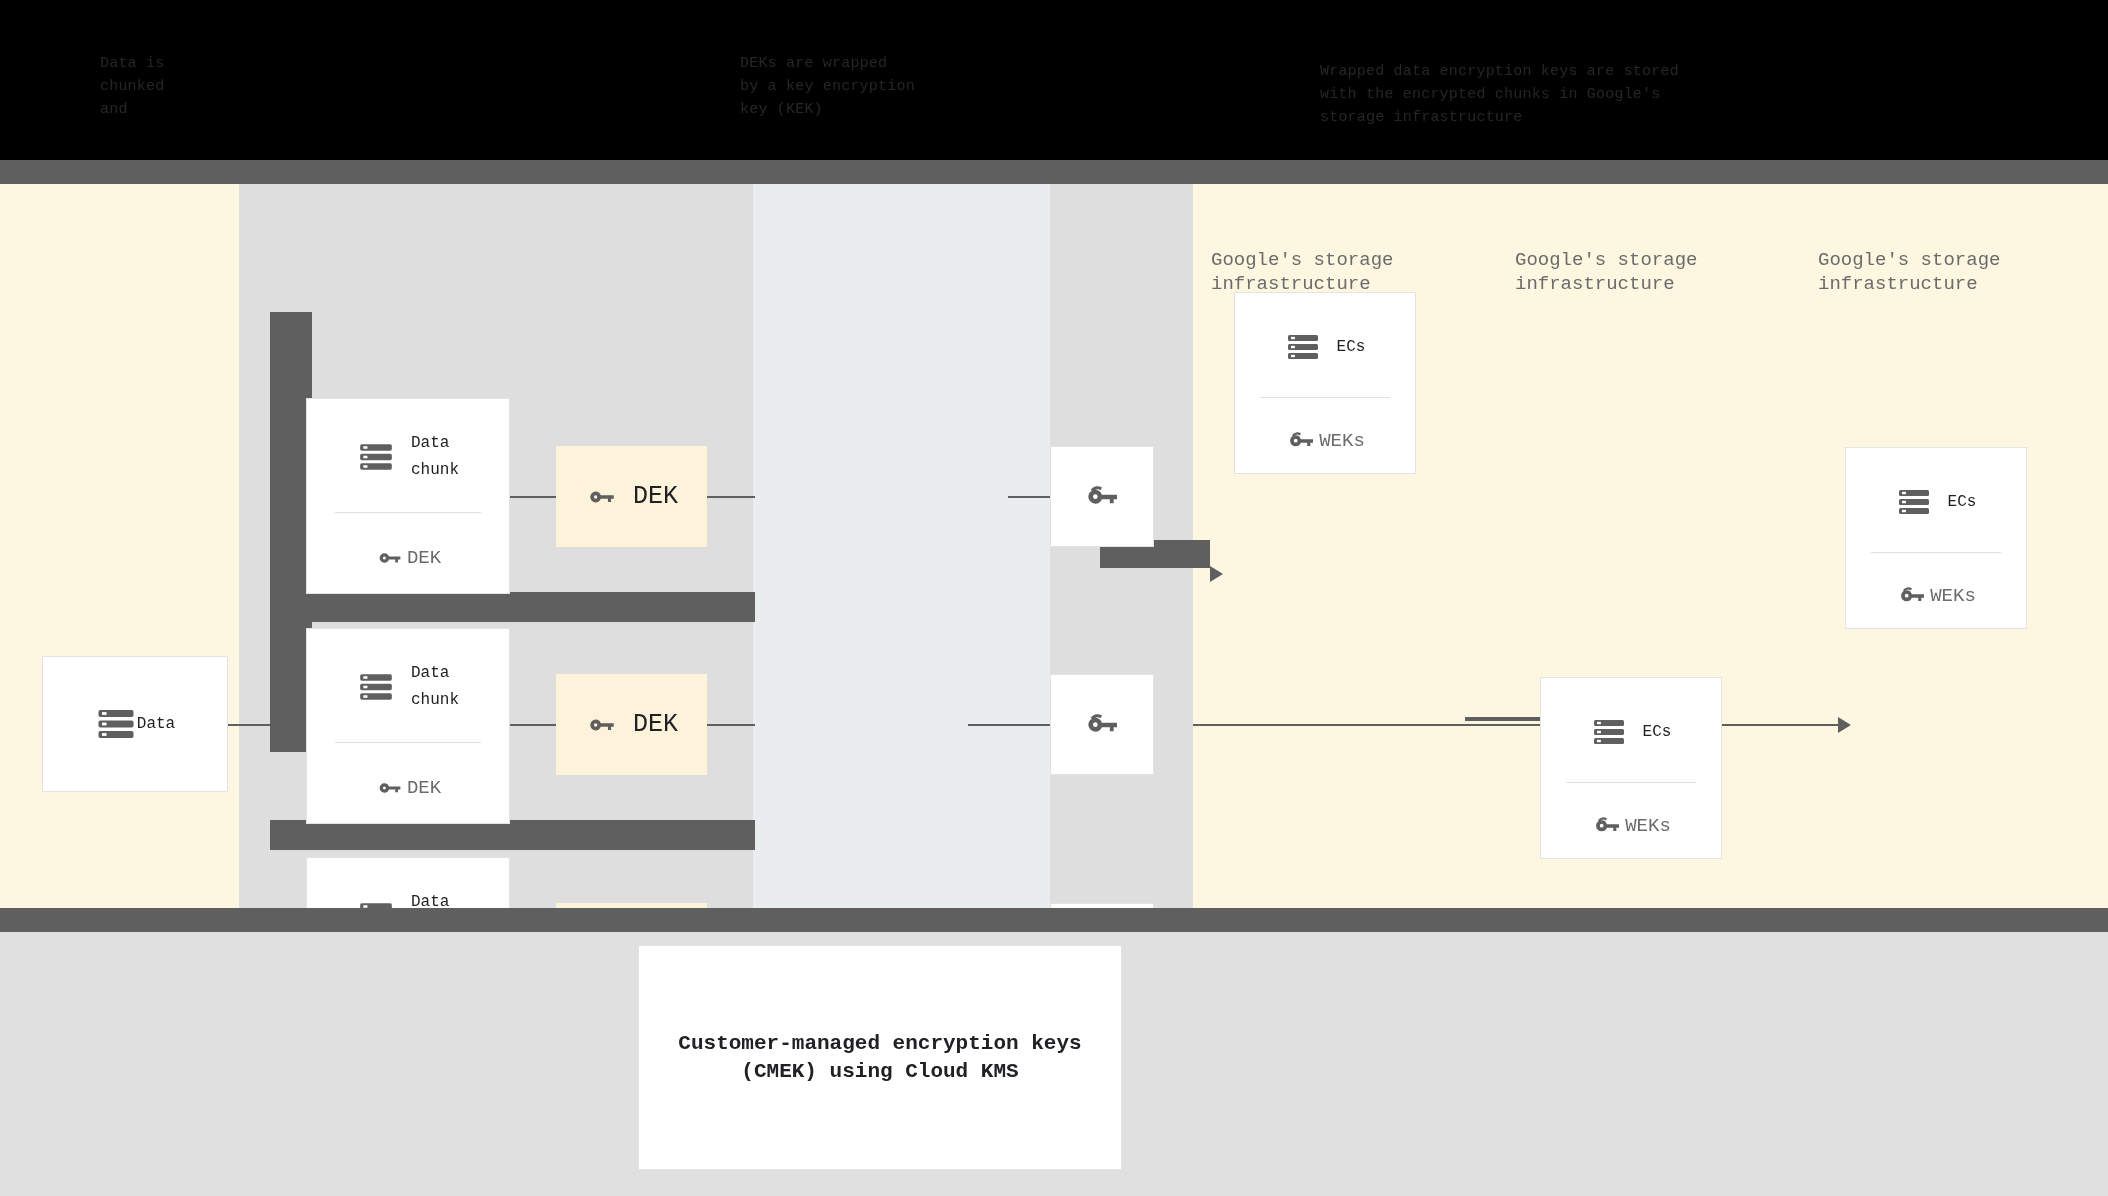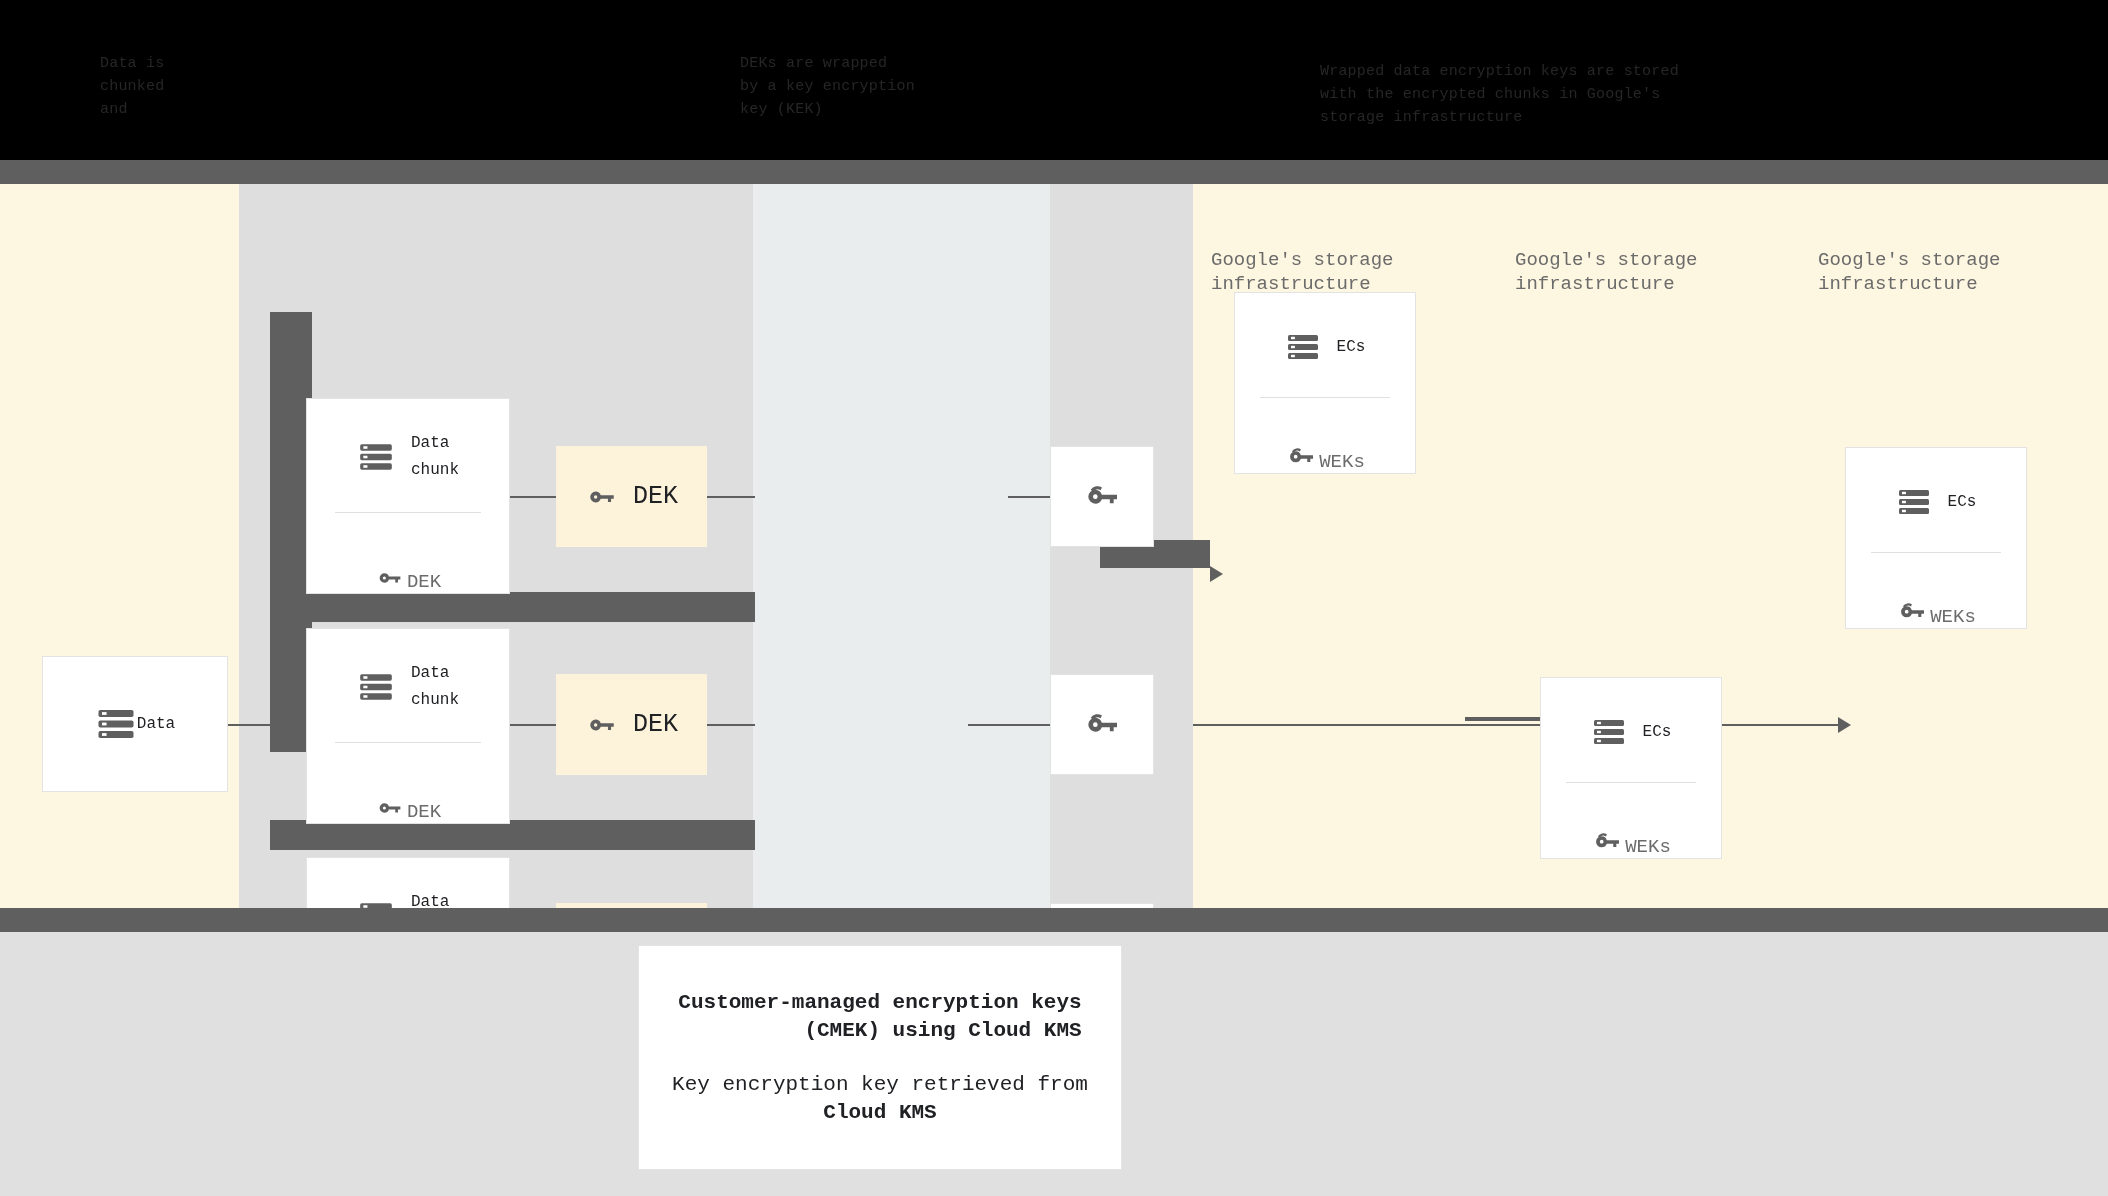--- a/index.html
+++ b/index.html
@@ -23,21 +23,21 @@
 
   
   .bar{position:absolute;background:#5f5f5f;}
 
   
   .card{position:absolute;background:#ffffff;border:1px solid #e3e3e3;box-sizing:border-box;}
   .card.plain{display:flex;align-items:center;justify-content:center;}
 
   .card-top{display:flex;align-items:center;justify-content:center;gap:16px;height:60%;}
   .card-div{position:absolute;left:14%;right:14%;top:58%;height:1px;background:#e0e0e0;}
-  .card-bot{display:flex;align-items:flex-end;justify-content:center;gap:2px;
+  .card-bot{display:flex;align-items:center;justify-content:center;gap:2px;
             position:absolute;left:0;right:0;bottom:0;height:36%;}
 
   .card-title{font-size:16px;color:#202124;line-height:27px;}
   .card-sub{font-size:19px;color:#6b6b6b;}
 
   .keybox{position:absolute;display:flex;align-items:center;justify-content:center;gap:14px;box-sizing:border-box;}
   .keybox.dek{background:#fdf3da;}
   .keybox.kek{background:#e3f2ec;border:1px solid #dcdcdc;}
   .keybox-label{font-size:25px;color:#202124;}
 
@@ -51,21 +51,21 @@
 
   
   .storage-label{position:absolute;font-size:19px;line-height:24px;color:#6b6b6b;white-space:pre-line;margin-top:32px;}
 
   
   .bottom-band{position:absolute;left:0;top:908px;width:2108px;height:24px;background:#5f5f5f;}
   .bottom-area{position:absolute;left:0;top:932px;width:2108px;height:264px;background:#e0e0e0;}
   .caption{position:absolute;left:638px;top:945px;width:484px;height:225px;background:#ffffff;
            border:1px solid #e3e3e3;box-sizing:border-box;display:flex;flex-direction:column;
            align-items:center;justify-content:center;gap:26px;padding:0 26px;}
-  .caption-strong{font-size:21px;font-weight:bold;color:#202124;text-align:right;line-height:28px;white-space:pre-line;}
+  .caption-strong{font-size:21px;font-weight:bold;color:#202124;text-align:center;line-height:28px;white-space:pre-line;}
   .caption-normal{font-size:21px;color:#202124;text-align:center;line-height:28px;}
   .caption-normal b{font-weight:bold;}
 </style>
 </head>
 <body>
 
 <div class="stage">
 
   <div class="legend-strip">
     <div class="legend-col" style="left:100px;top:52px;width:210px;">Data is
@@ -347,16 +347,15 @@
     </div>
 
   </div>
 
   <div class="bottom-band"></div>
   <div class="bottom-area"></div>
 
   <div class="caption">
     <div class="caption-strong">Customer-managed encryption keys
 (CMEK) using Cloud KMS</div>
-    <div class="caption-normal"><span>Key encryption key retrieved from </span><b>Cloud KMS</b></div>
   </div>
 
 </div>
 
 </body></html>

